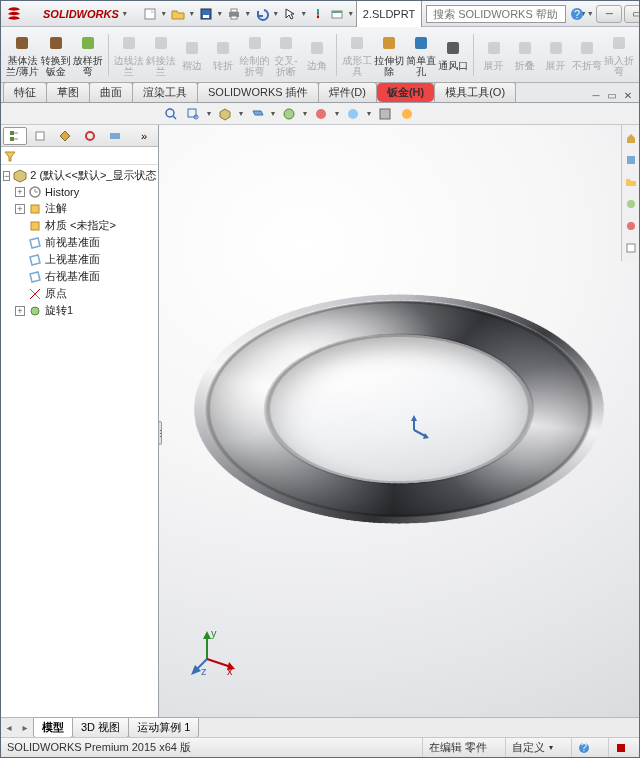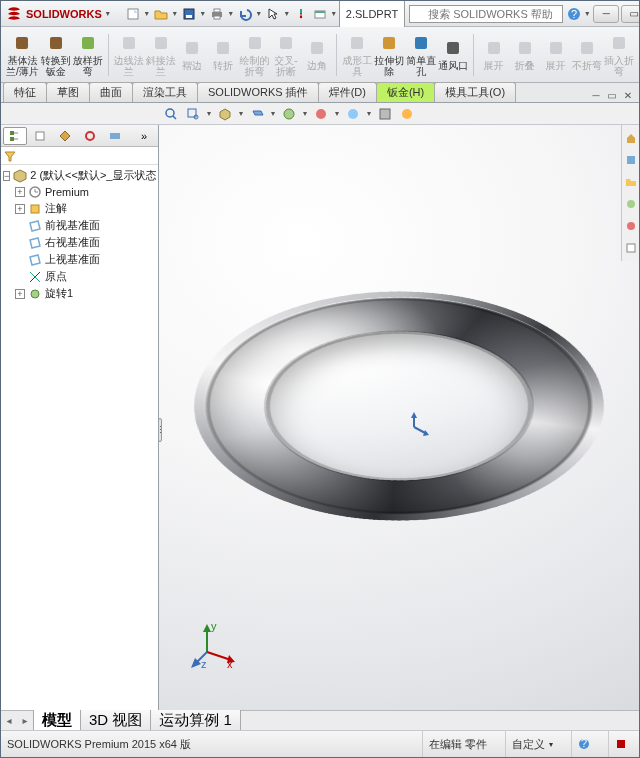--- a/index.html
+++ b/index.html
@@ -1,42 +1,42 @@
 <!DOCTYPE html>
 <html><head>
 <meta charset="utf-8">
 <style>
   * { box-sizing: border-box; margin: 0; padding: 0; font-family: "Microsoft YaHei", Tahoma, sans-serif; font-size: 11px; user-select: none; }
   body { width: 640px; height: 758px; background: #e8e9eb; display: flex; flex-direction: column; overflow: hidden; border: 1px solid #5a6a7a; }
 
   
   .titlebar { height: 26px; background: linear-gradient(#f7f8f9,#e1e3e6); display: flex; align-items: center; padding: 0 4px; border-bottom: 1px solid #b5b8bc; gap: 4px; }
-  .titlebar .logo { display: flex; align-items: center; gap: 3px; color: #a80000; font-weight: bold; font-size: 13px; }
+  .titlebar .logo { display: flex; align-items: center; gap: 20px; color: #a80000; font-weight: bold; font-style: italic; font-size: 13px; }
   .titlebar .logo svg { width: 18px; height: 18px; }
   .qat { display: flex; align-items: center; gap: 1px; margin-left: 10px; }
   .qat .ico, .icobtn { width: 18px; height: 18px; display: flex; align-items: center; justify-content: center; border-radius: 2px; }
   .drop { width: 8px; font-size: 8px; color: #555; text-align: center; }
   .docname { background: #fff; border: 1px solid #999; padding: 13px 6px; font-size: 11px; color: #333; min-width: 60px; }
-  .search { display: flex; align-items: center; background: #fff; border: 1px solid #999; height: 18px; width: 154px; padding: 0 3px; gap: 15px; }
+  .search { display: flex; align-items: center; background: #fff; border: 1px solid #999; height: 18px; width: 140px; padding: 0 3px; gap: 3px; }
   .search input { border: none; outline: none; font-size: 11px; flex: 1; color: #888; background: transparent; }
   .winbtns { margin-left: auto; display: flex; gap: 2px; }
   .winbtns .wb { width: 26px; height: 18px; display: flex; align-items: center; justify-content: center; background: linear-gradient(#f9f9f9,#dcdcdc); border: 1px solid #aaa; border-radius: 3px; font-size: 10px; color: #333; }
 
   
   .ribbon { height: 56px; background: linear-gradient(#f4f5f6,#e3e5e8); display: flex; align-items: center; border-bottom: 1px solid #aeb2b7; padding: 2px 4px; }
   .rbtn { width: 36px; height: 50px; display: flex; flex-direction: column; align-items: center; justify-content: center; gap: 2px; border-radius: 3px; padding: 2px 1px; }
   .rbtn .ri { width: 20px; height: 20px; display: flex; align-items: center; justify-content: center; }
   .rbtn .rl { font-size: 10px; line-height: 11px; text-align: center; color: #333; white-space: pre; }
   .rbtn.disabled .rl { color: #aaa; }
   .rsep { width: 1px; height: 42px; background: #c5c8cc; margin: 0 4px; }
 
   
   .tabs { height: 20px; background: #e8e9eb; display: flex; align-items: flex-end; border-bottom: 1px solid #9aa0a7; padding-left: 2px; gap: 0; }
   .tab { padding: 2px 10px; font-size: 11px; border: 1px solid #aaa; border-bottom: none; background: linear-gradient(#f5f5f5,#e1e1e1); color: #333; border-radius: 3px 3px 0 0; margin-right: -1px; }
-  .tab.active { background: #bef264; font-weight: normal; position: relative; z-index: 2; }
+  .tab.active { background: #ef4444; font-weight: bold; position: relative; z-index: 2; border-radius: 6px; }
   .tabs .spacer { flex: 1; }
   .tabs .mdi { display: flex; gap: 2px; padding-right: 4px; }
   .tabs .mdi span { width: 14px; height: 14px; display: flex; align-items: center; justify-content: center; font-size: 10px; color: #555; }
 
   
   .viewbar { height: 22px; background: #f0f0f0; border-bottom: 1px solid #c5c8cc; display: flex; align-items: center; padding-left: 160px; gap: 2px; }
   .viewbar .vb { width: 20px; height: 18px; display: flex; align-items: center; justify-content: center; }
 
   
   .mainarea { flex: 1; display: flex; overflow: hidden; position: relative; }
@@ -85,25 +85,25 @@
   .rightbar { position: absolute; right: 0; top: 0; width: 18px; background: #f0f0f0; border-left: 1px solid #c5c8cc; display: flex; flex-direction: column; align-items: center; padding: 4px 0; gap: 4px; }
   .rightbar .rb { width: 16px; height: 18px; display: flex; align-items: center; justify-content: center; }
 
   
   .splitpip { position: absolute; left: -1px; top: 50%; width: 4px; height: 24px; background: #dfe3e8; border: 1px solid #999; border-radius: 2px; display:flex; flex-direction:column; justify-content:center; align-items:center; gap:2px;}
   .splitpip i { width:1px; height:1px; background:#666; }
 
   
   .bottomtabs { height: 20px; background: #ececec; border-top: 1px solid #b5b8bc; display: flex; align-items: center; }
   .bottomtabs .scr { width: 16px; height: 18px; display: flex; align-items: center; justify-content: center; color: #666; font-size: 10px; }
-  .bottomtabs .bt { padding: 2px 8px; font-size: 15px; border: 1px solid #aaa; background: linear-gradient(#fafafa,#e6e6e6); border-radius: 0 0 3px 3px; margin-right: -1px; }
+  .bottomtabs .bt { padding: 2px 8px; font-size: 11px; border: 1px solid #aaa; background: linear-gradient(#fafafa,#e6e6e6); border-radius: 0 0 3px 3px; margin-right: -1px; }
   .bottomtabs .bt.active { background: #fff; font-weight: bold; }
 
   
-  .status { height: 27px; background: linear-gradient(#f6f6f6,#e3e3e3); border-top: 1px solid #c5c8cc; display: flex; align-items: center; padding: 0 6px; gap: 12px; font-size: 11px; color: #333; }
+  .status { height: 20px; background: linear-gradient(#f6f6f6,#e3e3e3); border-top: 1px solid #c5c8cc; display: flex; align-items: center; padding: 0 6px; gap: 12px; font-size: 11px; color: #333; }
   .status .fill { flex: 1; }
   .status .cell { padding: 0 6px; border-left: 1px solid #ccc; height: 100%; display: flex; align-items: center; gap: 4px; }
 </style>
 </head>
 <body>
 
 <div class="titlebar">
   <div class="logo">
     <svg viewBox="0 0 24 24">
         <path d="M4 6 C8 2 16 2 20 6 C16 8 8 8 4 6 M4 12 C8 8 16 8 20 12 C16 14 8 14 4 12 M4 18 C8 14 16 14 20 18 C16 20 8 20 4 18" fill="#b00"></path>
@@ -488,57 +488,66 @@
         </div>
         <div class="tn ind1">
           <span class="exp">+</span>
           <span class="tico">
             <svg width="14" height="14">
               <circle cx="7" cy="7" r="5" fill="none" stroke="#888" stroke-width="1.5"></circle>
               <line x1="7" y1="7" x2="7" y2="4" stroke="#888"></line>
               <line x1="7" y1="7" x2="10" y2="7" stroke="#888"></line>
             </svg>
           </span>
-          <span class="tlabel">Premium</span>
+          <span class="tlabel">History</span>
         </div>
         <div class="tn ind1">
           <span class="exp">+</span>
           <span class="tico">
             <svg width="14" height="14">
               <rect x="3" y="3" width="8" height="8" fill="#f5c75b" stroke="#b38a2a"></rect>
             </svg>
           </span>
           <span class="tlabel">注解</span>
         </div>
         <div class="tn ind1">
           <span class="noexp"></span>
           <span class="tico">
             <svg width="14" height="14">
+              <rect x="3" y="3" width="8" height="8" fill="#f5c75b" stroke="#b38a2a"></rect>
+            </svg>
+          </span>
+          <span class="tlabel">材质 &lt;未指定&gt;</span>
+        </div>
+        <div class="tn ind1">
+          <span class="noexp"></span>
+          <span class="tico">
+            <svg width="14" height="14">
               <path d="M2 4 L10 2 L12 10 L4 12 Z" fill="none" stroke="#7aaad4" stroke-width="1.5"></path>
             </svg>
           </span>
           <span class="tlabel">前视基准面</span>
         </div>
         <div class="tn ind1">
           <span class="noexp"></span>
           <span class="tico">
             <svg width="14" height="14">
               <path d="M2 4 L10 2 L12 10 L4 12 Z" fill="none" stroke="#7aaad4" stroke-width="1.5"></path>
             </svg>
           </span>
+          <span class="tlabel">上视基准面</span>
+        </div>
+        <div class="tn ind1">
+          <span class="noexp"></span>
+          <span class="tico">
+            <svg width="14" height="14">
+              <path d="M2 4 L10 2 L12 10 L4 12 Z" fill="none" stroke="#7aaad4" stroke-width="1.5"></path>
+            </svg>
+          </span>
           <span class="tlabel">右视基准面</span>
-        </div>
-        <div class="tn ind1">
-          <span class="noexp"></span>
-          <span class="tico">
-            <svg width="14" height="14">
-              <path d="M2 4 L10 2 L12 10 L4 12 Z" fill="none" stroke="#7aaad4" stroke-width="1.5"></path>
-            </svg>
-          </span>
-          <span class="tlabel">上视基准面</span>
         </div>
         <div class="tn ind1">
           <span class="noexp"></span>
           <span class="tico">
             <svg width="14" height="14">
               <line x1="2" y1="12" x2="12" y2="2" stroke="#b00"></line>
               <line x1="2" y1="2" x2="12" y2="12" stroke="#2a8"></line>
             </svg>
           </span>
           <span class="tlabel">原点</span>

